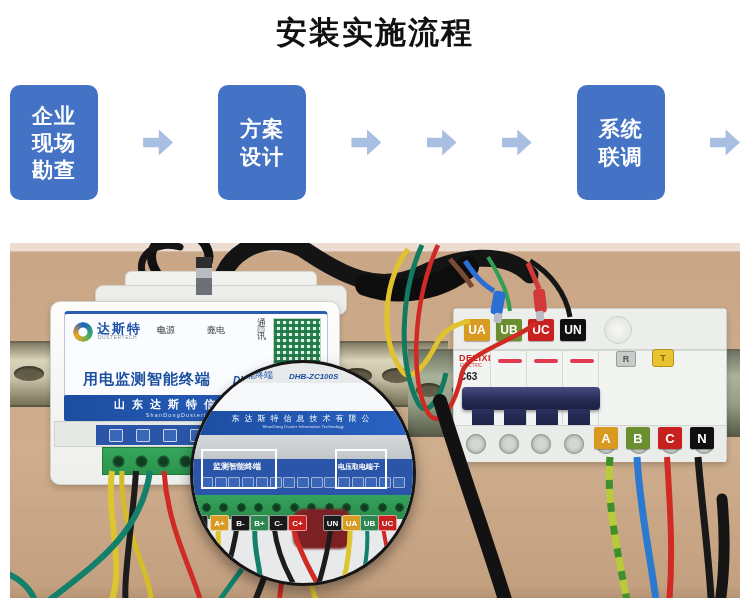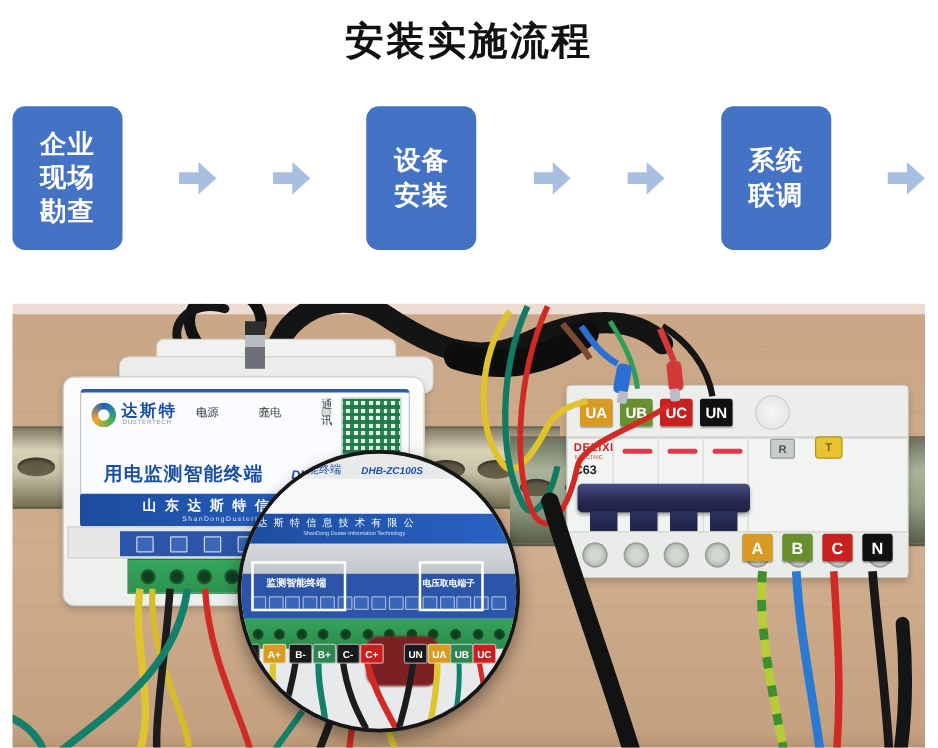--- a/index.html
+++ b/index.html
@@ -101,21 +101,21 @@
   .brk-bot i{position:static;width:20px;height:20px;border-radius:50%;
              background:radial-gradient(#d4d8d3 30%,#9aa09a);box-shadow:inset 0 0 2px #555}
 
   
   .circle{left:180px;top:117px;width:220px;height:220px;border-radius:50%;overflow:hidden;
           border:3px solid #161616;background:#e8e9ea;box-shadow:0 6px 14px rgba(0,0,0,.4);z-index:6}
   .c-white{left:0;top:20px;width:220px;height:28px;background:#f6f8fa}
   .c-name{left:26px;top:6px;color:#1b4fa0;font-size:9px;font-weight:normal}
   .c-model{left:96px;top:9px;color:#1b4fa0;font-size:8px;font-weight:bold;font-style:italic}
   .c-power{left:186px;top:4px;color:#6b7077;font-size:8px}
-  .c-band{left:0;top:48px;width:220px;height:24px;background:linear-gradient(90deg,#1c4da0,#2a63c4);text-align:left}
+  .c-band{left:0;top:48px;width:220px;height:24px;background:linear-gradient(90deg,#1c4da0,#2a63c4);text-align:center}
   .c-band-cn{position:static;display:block;color:#fff;font-size:8px;letter-spacing:5px;margin-top:2px;white-space:nowrap}
   .c-band-en{position:static;display:block;color:rgba(255,255,255,.8);font-size:8px;transform:scale(.55);transform-origin:50% 0;white-space:nowrap}
   .c-grey{left:0;top:72px;width:220px;height:24px;background:linear-gradient(#d6d9dc,#c2c6ca)}
   .c-blue{left:0;top:96px;width:220px;height:36px;background:#2a55a8}
   .c-sq{left:8px;top:114px;width:204px;display:flex;justify-content:space-between}
   .c-sq i{position:static;width:10px;height:9px;background:#3a66b8;border:1px solid #9fb3d8;border-radius:1px}
   .wbox{border:2px solid #fff;background:transparent;z-index:2}
   .wbox-label{color:#fff;font-weight:bold;text-align:center;z-index:3}
   .c-green{left:0;top:132px;width:220px;height:24px;background:linear-gradient(#35a35c,#2a8c4a);
            display:flex;align-items:center;justify-content:space-evenly}
@@ -129,23 +129,23 @@
 </head>
 <body>
 
 <div class="title">安装实施流程</div>
 
 <div class="flow">
   <div class="step">企业
 现场
 勘查</div>
   <div class="arr"></div>
-  <div class="arr"></div>
-  <div class="step">设备
-安装</div>
+  <div class="step">方案
+设计</div>
+  <div class="arr"></div>
   <div class="arr"></div>
   <div class="arr"></div>
   <div class="step">系统
 联调</div>
   <div class="arr"></div>
 </div>
 
 <div class="photo">
 
   <div class="rail rail-left">

